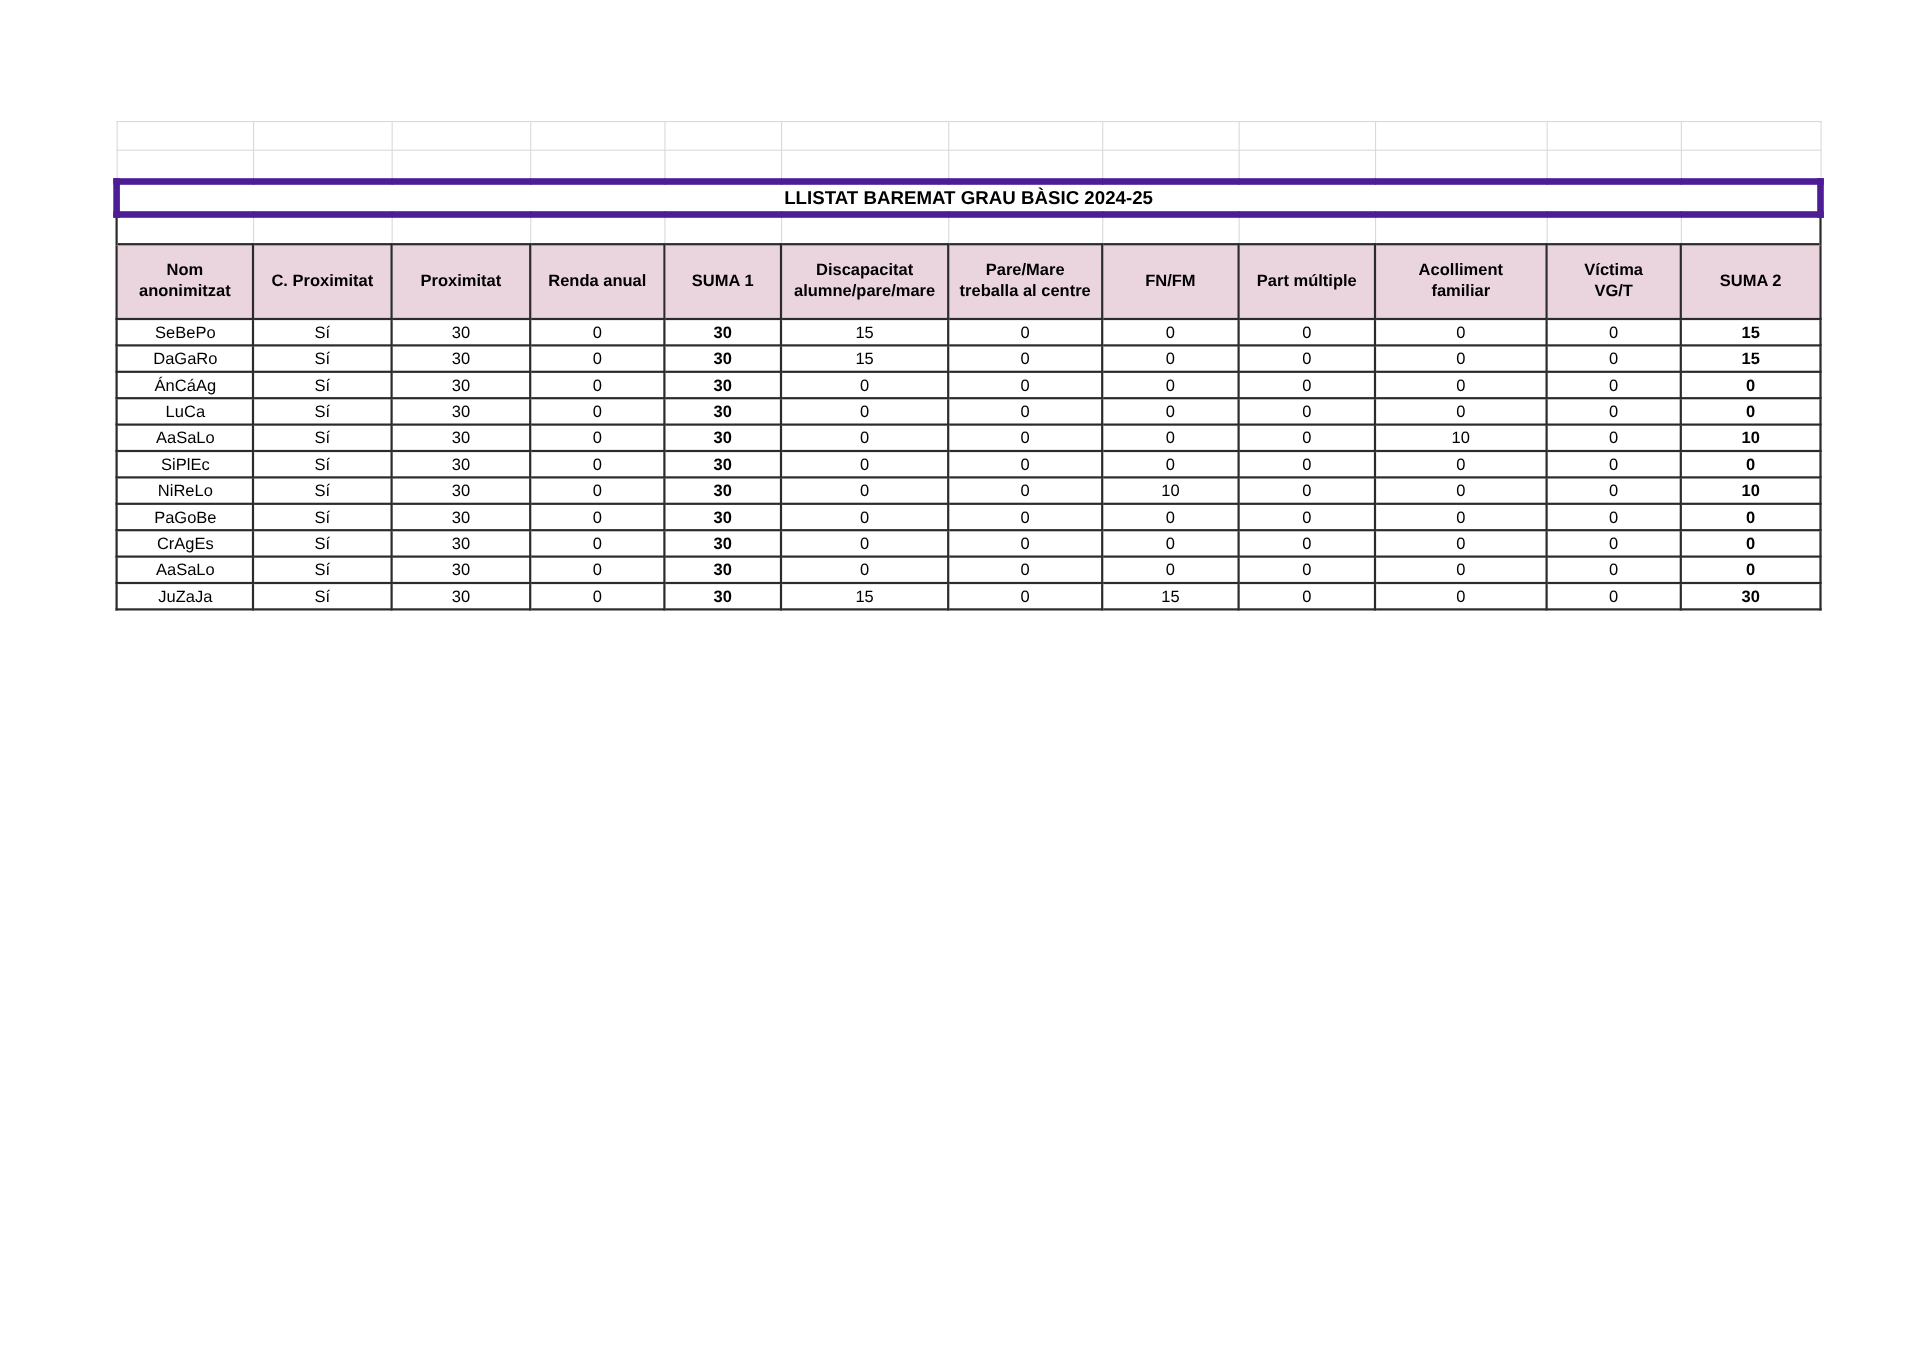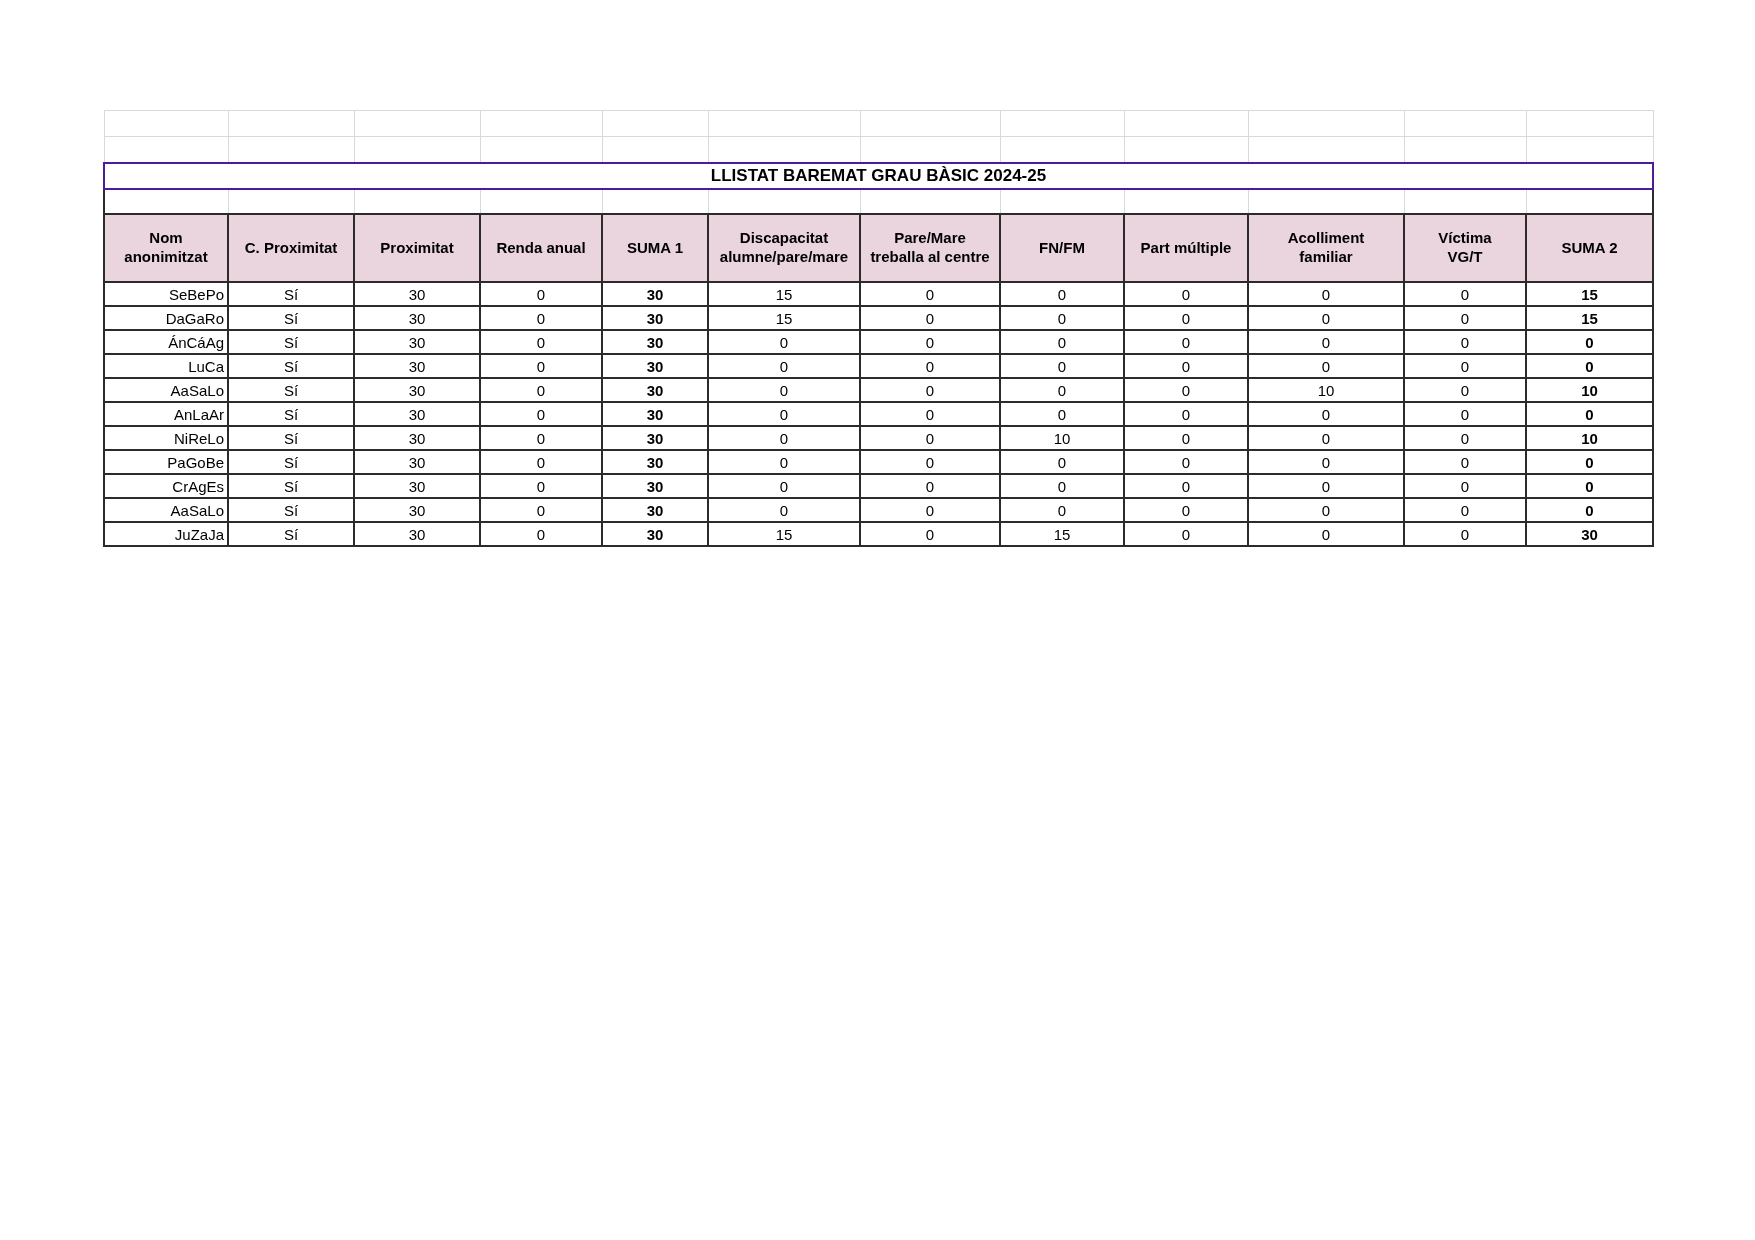--- a/index.html
+++ b/index.html
@@ -31,21 +31,21 @@
     vertical-align: middle;
   }
   
   tr.ghost td {
     border: 1px solid #d9d9d9;
     height: 25px;
     background: #ffffff;
   }
   
   tr.title-row td {
-    border: 2px solid #4c1d95;
+    border: 6px solid #4c1d95;
     height: 24px;
     text-align: center;
     font-weight: 700;
     font-size: 17px;
     white-space: nowrap;
   }
   
   tr.spacer-row td {
     border-left: 1px solid #d9d9d9;
     border-right: 1px solid #d9d9d9;
@@ -67,21 +67,21 @@
   }
   
   tr.data-row td {
     border: 2px solid #2b2b2b;
     height: 22px;
     font-size: 15px;
     text-align: center;
     white-space: nowrap;
   }
   tr.data-row td.name-cell {
-    text-align: right;
+    text-align: center;
     padding-left: 4px;
   }
   tr.data-row td.sum-cell {
     font-weight: 700;
   }
 </style>
 </head>
 <body>
 
 <div class="sheet">
@@ -229,21 +229,21 @@
           <td class="sum-cell">30</td>
           <td class="num-cell">0</td>
           <td class="num-cell">0</td>
           <td class="num-cell">0</td>
           <td class="num-cell">0</td>
           <td class="num-cell">10</td>
           <td class="num-cell">0</td>
           <td class="sum-cell">10</td>
         </tr>
         <tr class="data-row">
-          <td class="name-cell">AnLaAr</td>
+          <td class="name-cell">SiPlEc</td>
           <td class="num-cell">Sí</td>
           <td class="num-cell">30</td>
           <td class="num-cell">0</td>
           <td class="sum-cell">30</td>
           <td class="num-cell">0</td>
           <td class="num-cell">0</td>
           <td class="num-cell">0</td>
           <td class="num-cell">0</td>
           <td class="num-cell">0</td>
           <td class="num-cell">0</td>

